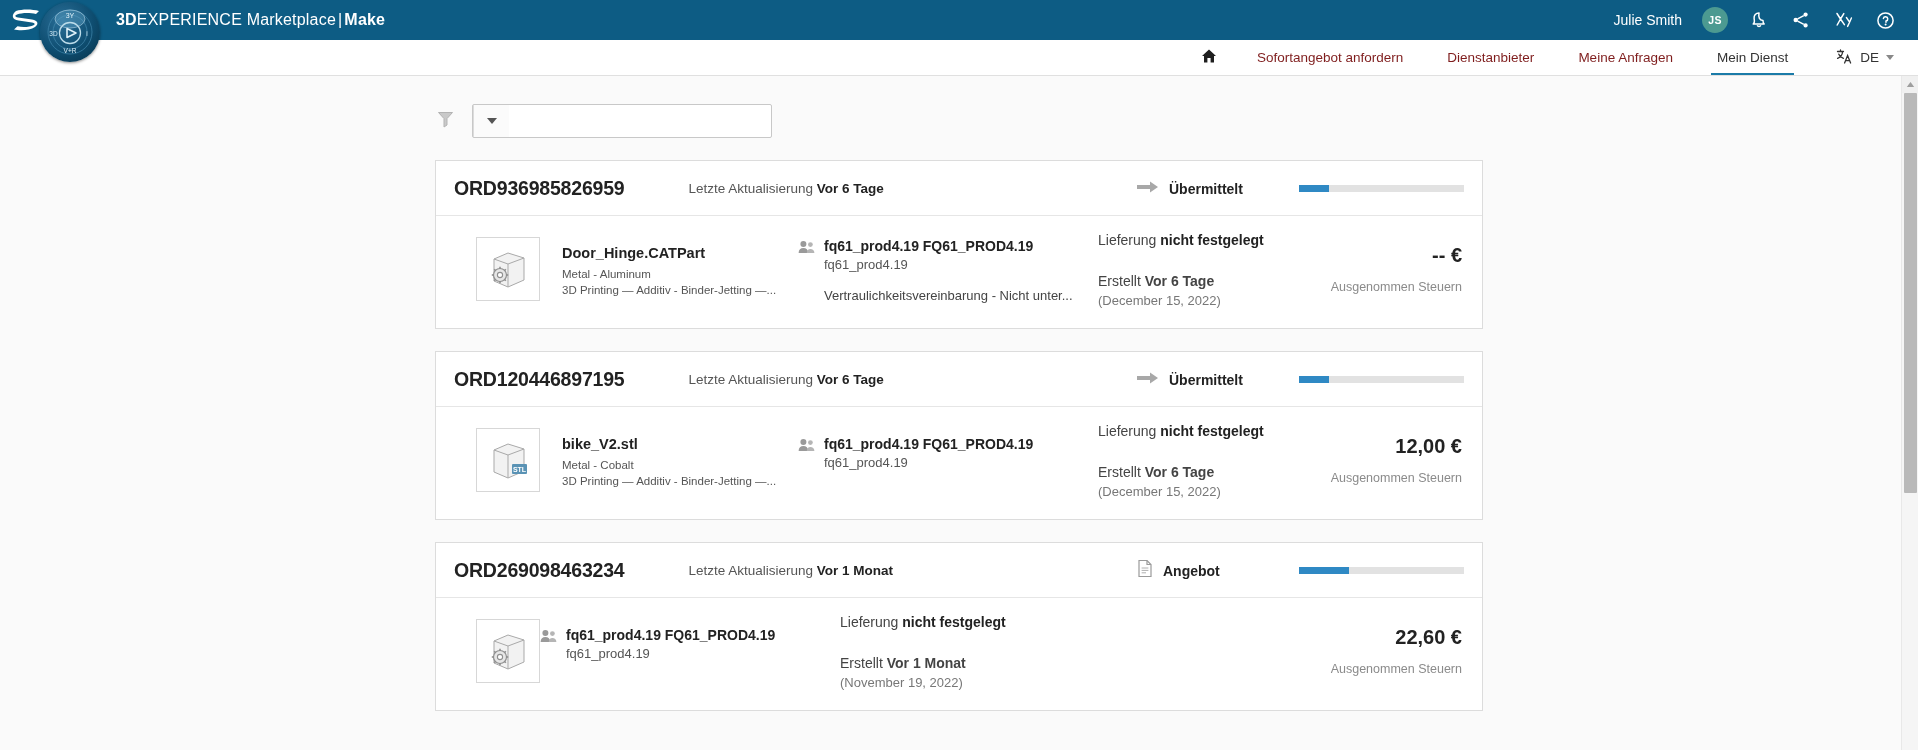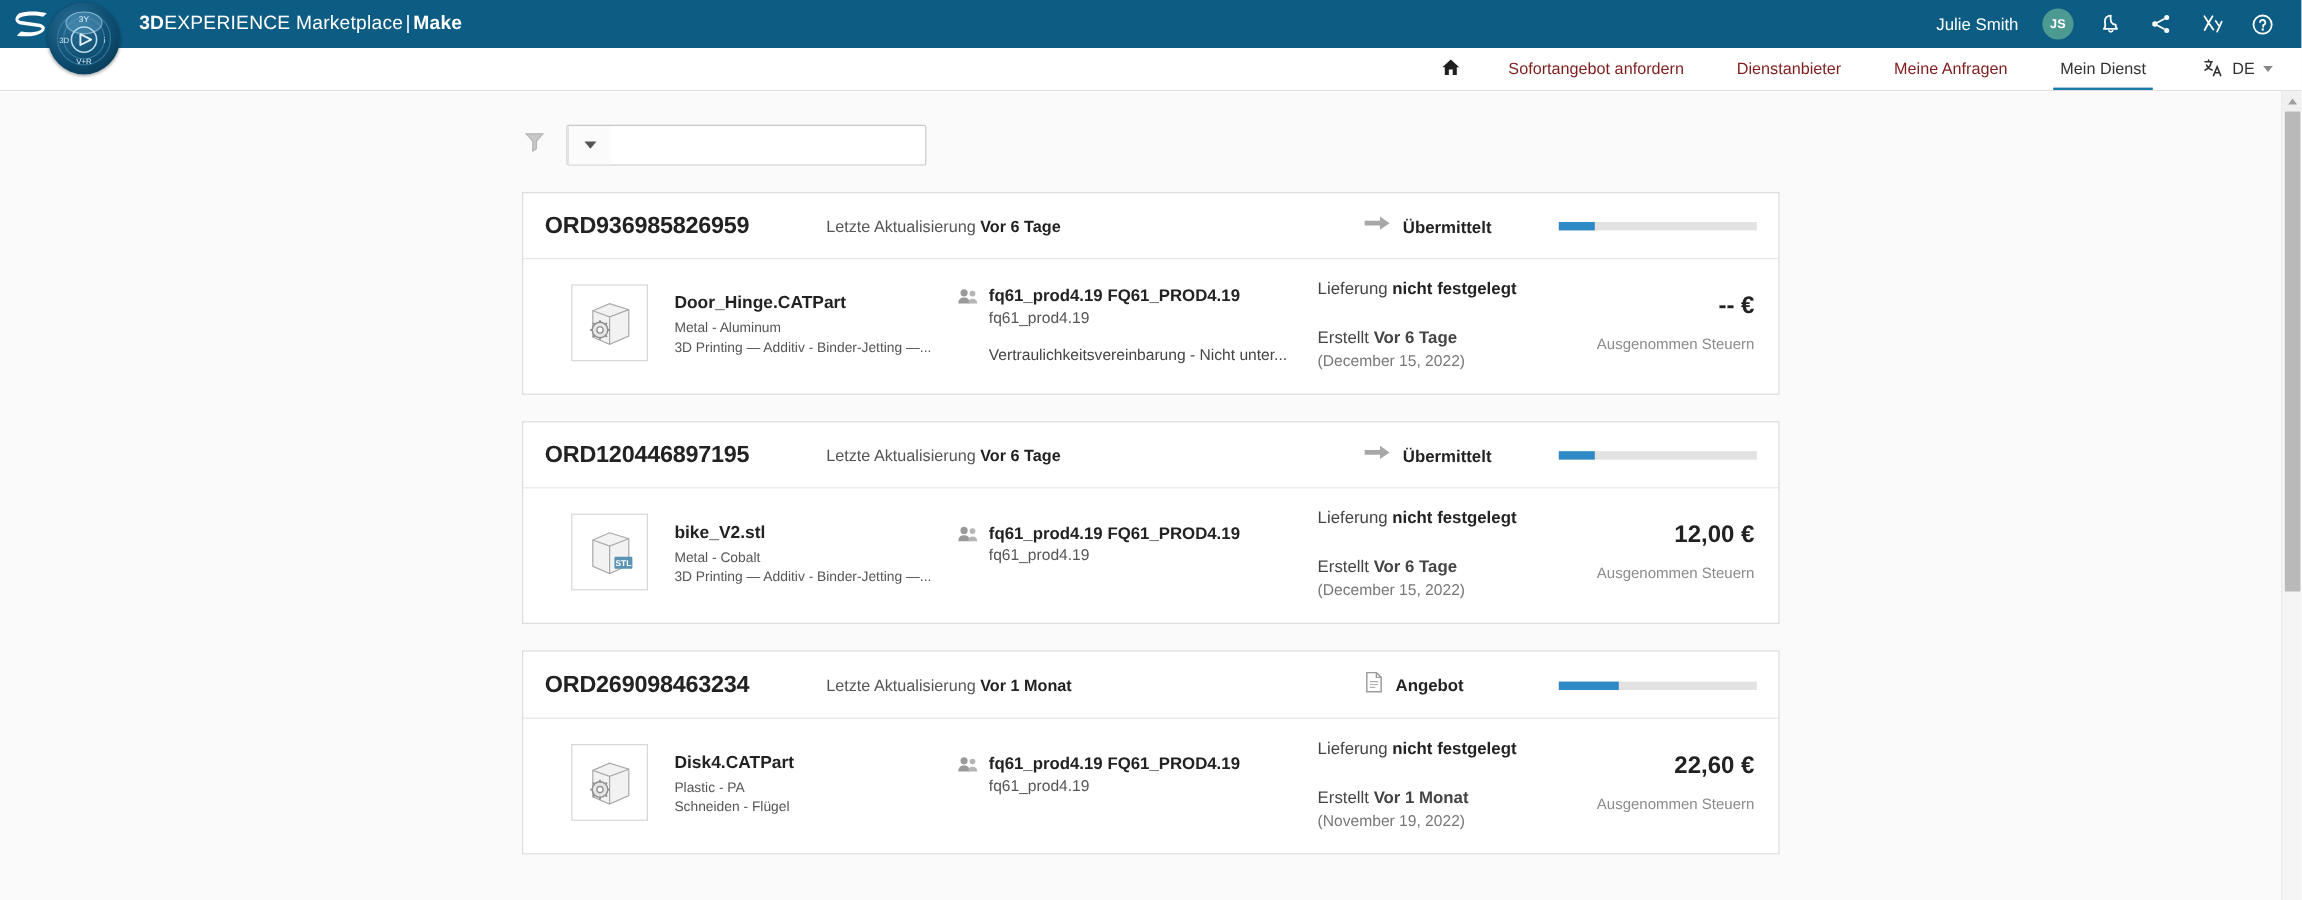--- a/index.html
+++ b/index.html
@@ -583,25 +583,20 @@
                 <line x1="-8.2" y1="0" x2="-6" y2="0"></line>
                   <line x1="6" y1="0" x2="8.2" y2="0"></line>
                 <line x1="-5.8" y1="-5.8" x2="-4.3" y2="-4.3"></line>
                   <line x1="4.3" y1="4.3" x2="5.8" y2="5.8"></line>
                 <line x1="5.8" y1="-5.8" x2="4.3" y2="-4.3"></line>
                   <line x1="-4.3" y1="4.3" x2="-5.8" y2="5.8"></line>
               </g>
             </g>
           </svg>
         </div>
-        <div class="col-name">
-          <div class="p-name">Disk4.CATPart</div>
-          <div class="p-sub">Plastic - PA</div>
-          <div class="p-sub2">Schneiden - Flügel</div>
-        </div>
         <div class="col-cust">
           <span class="cust-icon">
             <svg width="17" height="14" viewBox="0 0 17 14">
               <circle cx="5.4" cy="4" r="3" fill="#9a9a9a"></circle>
               <path d="M0.6 13 C0.6 9.6, 2.6 8, 5.4 8 C8.2 8, 10.2 9.6, 10.2 13 Z" fill="#9a9a9a"></path>
               <circle cx="12.4" cy="4.6" r="2.4" fill="#b5b5b5"></circle>
               <path d="M8.8 13 C8.8 10.2, 10.3 9, 12.4 9 C14.5 9, 16.4 10.2, 16.4 13 Z" fill="#b5b5b5"></path>
             </svg>
           </span>
           <div>

